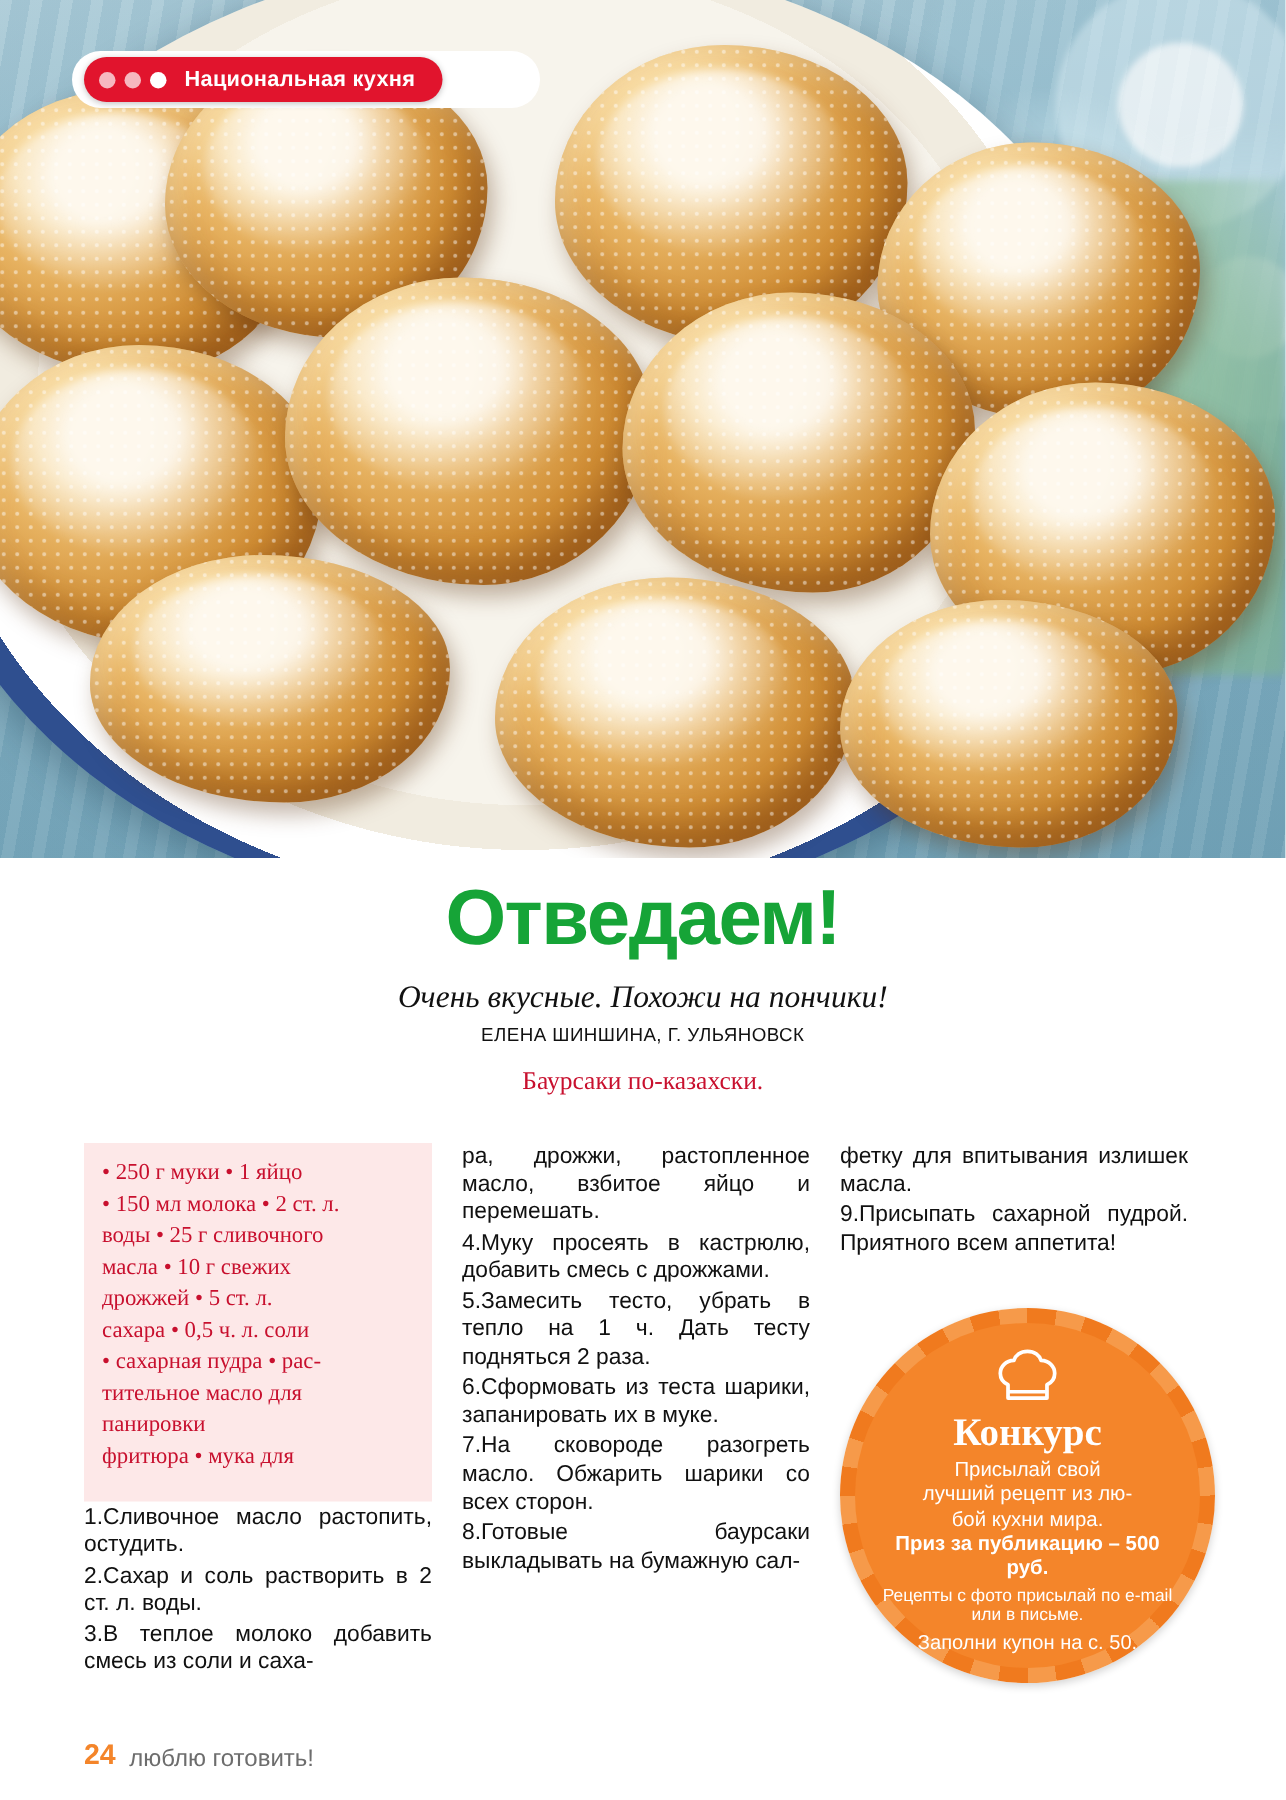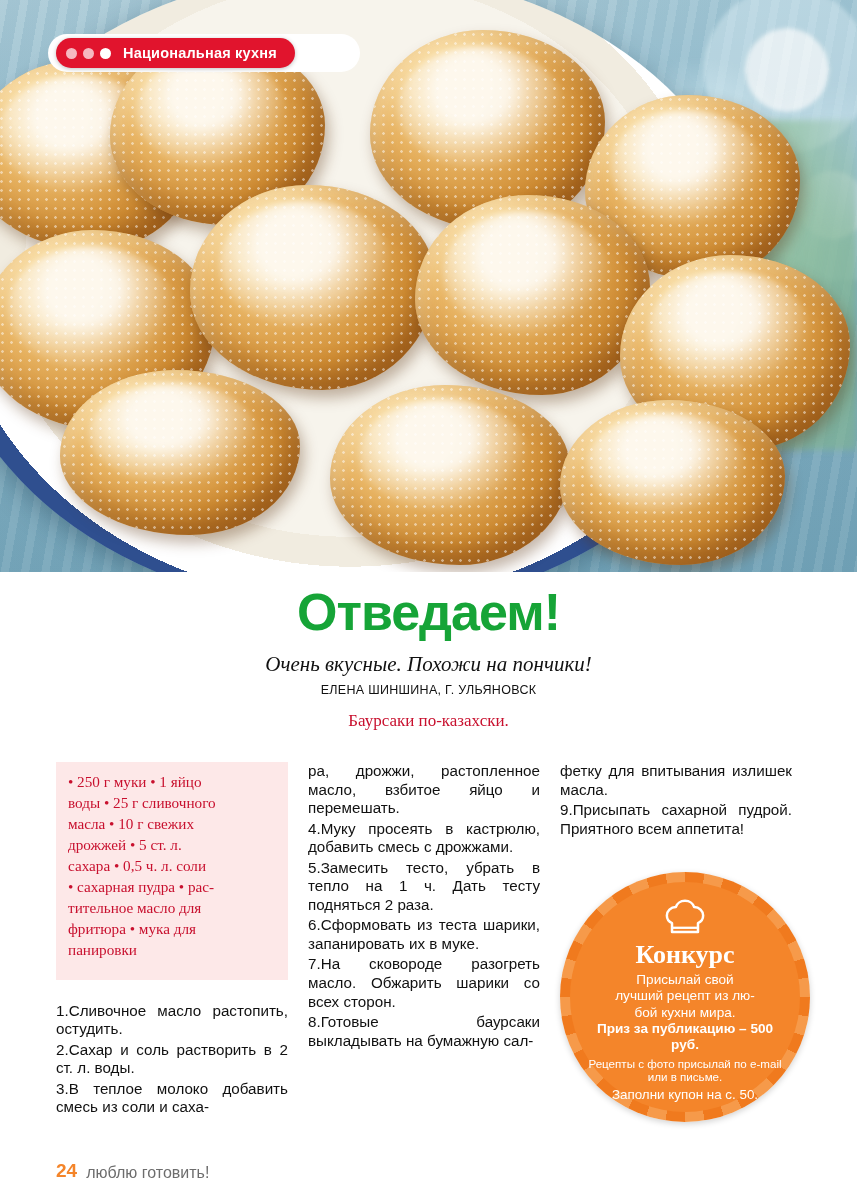--- a/index.html
+++ b/index.html
@@ -116,21 +116,21 @@
   .col1 { left:0; }
   .col2 { left:252px; }
   .col3 { left:504px; }
 
   .ing-box {
     background:#fde8e8; padding:10px 12px 19px 12px;
     font-family:"Liberation Serif", serif; font-weight:normal; font-size:15.2px;
     color:#c8102e; line-height:1.38; text-align:left;
   }
 
-  .steps { margin-top:22px; }
+  .steps { margin-top:2px; }
   .step, .step-cont {
     font-family:"Liberation Sans", sans-serif; font-size:15.2px; color:#111;
     line-height:1.22; text-align:justify; margin-bottom:2px;
   }
   .col2 .steps, .col3 .steps { margin-top:0; }
 
   
   .seal {
     position:absolute; left:560px; top:300px; width:250px; height:250px;
   }
@@ -239,28 +239,29 @@
     <div class="title">Отведаем!</div>
     <div class="subtitle">Очень вкусные. Похожи на пончики!</div>
     <div class="author">ЕЛЕНА ШИНШИНА, Г. УЛЬЯНОВСК</div>
     <div class="recipe-name">Баурсаки по-казахски.</div>
 
     <div class="columns">
 
       <div class="col col1">
         <div class="ing-box">
           <div>• 250 г муки • 1 яйцо</div>
+          <div>• 150 мл молока • 2 ст. л.</div>
           <div>воды • 25 г сливочного</div>
           <div>масла • 10 г свежих</div>
           <div>дрожжей • 5 ст. л.</div>
           <div>сахара • 0,5 ч. л. соли</div>
           <div>• сахарная пудра • рас-</div>
           <div>тительное масло для</div>
+          <div>панировки</div>
           <div>фритюра • мука для</div>
-          <div>панировки</div>
         </div>
         <div class="steps">
           <div class="step">1.Сливочное масло растопить, остудить.</div>
           <div class="step">2.Сахар и соль растворить в 2 ст. л. воды.</div>
           <div class="step">3.В теплое молоко добавить смесь из соли и саха-</div>
         </div>
       </div>
 
       <div class="col col2">
         <div class="steps">

